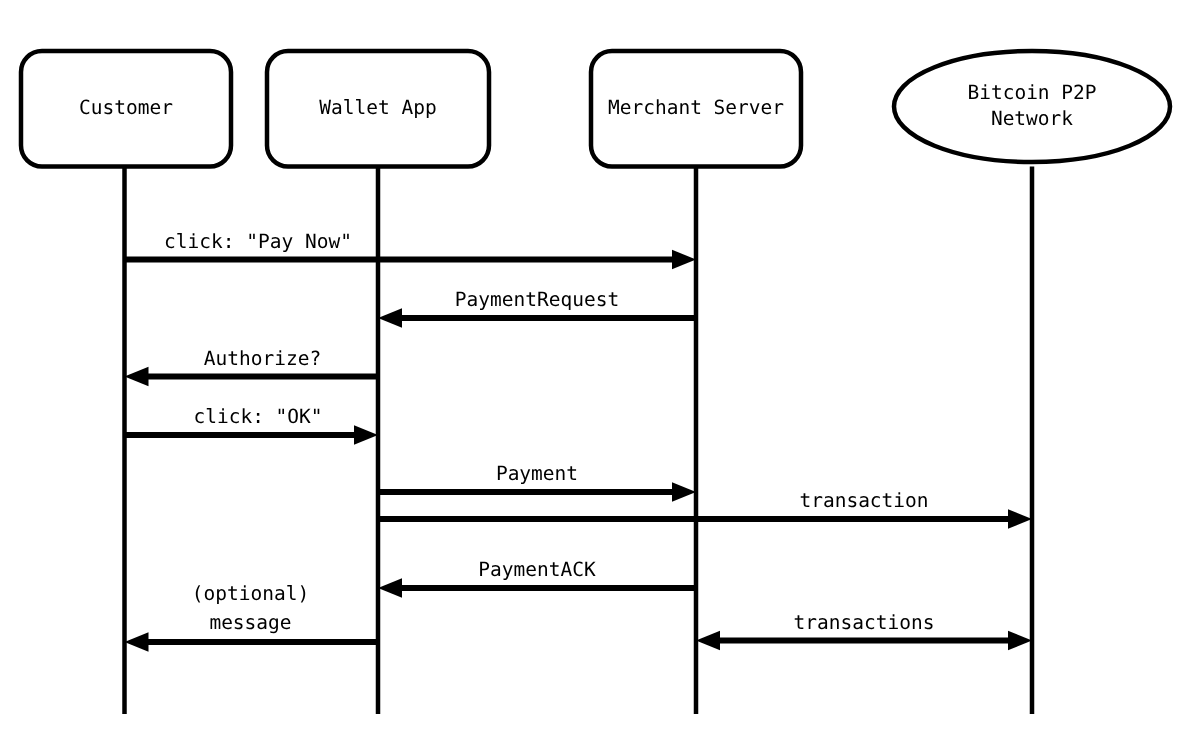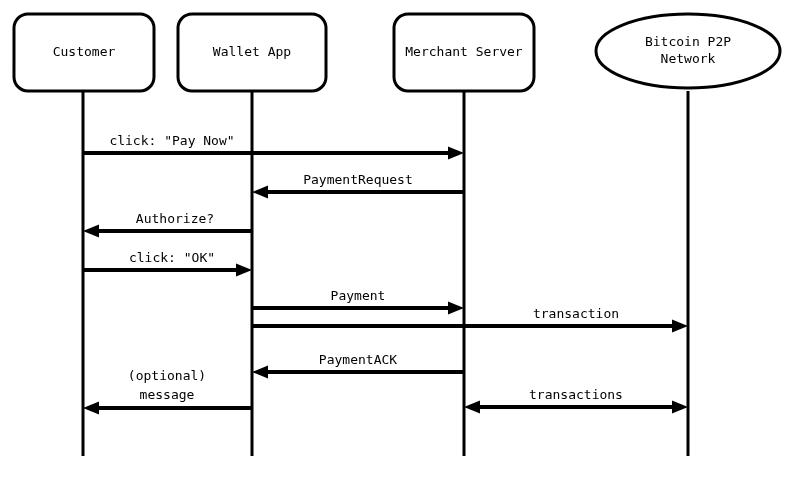--- a/index.html
+++ b/index.html
@@ -7,20 +7,21 @@
     padding: 0;
     background: #ffffff;
   }
   #diagram-root {
     position: relative;
     width: 795px;
     height: 456px;
     background: #ffffff;
     overflow: hidden;
     font-family: "DejaVu Sans Mono", "Liberation Mono", monospace;
+    margin-top: 20px;
   }
   #seq-svg {
     position: absolute;
     top: 0;
     left: 0;
     width: 795px;
     height: 502px;
     display: block;
   }
   .participant-shape {

